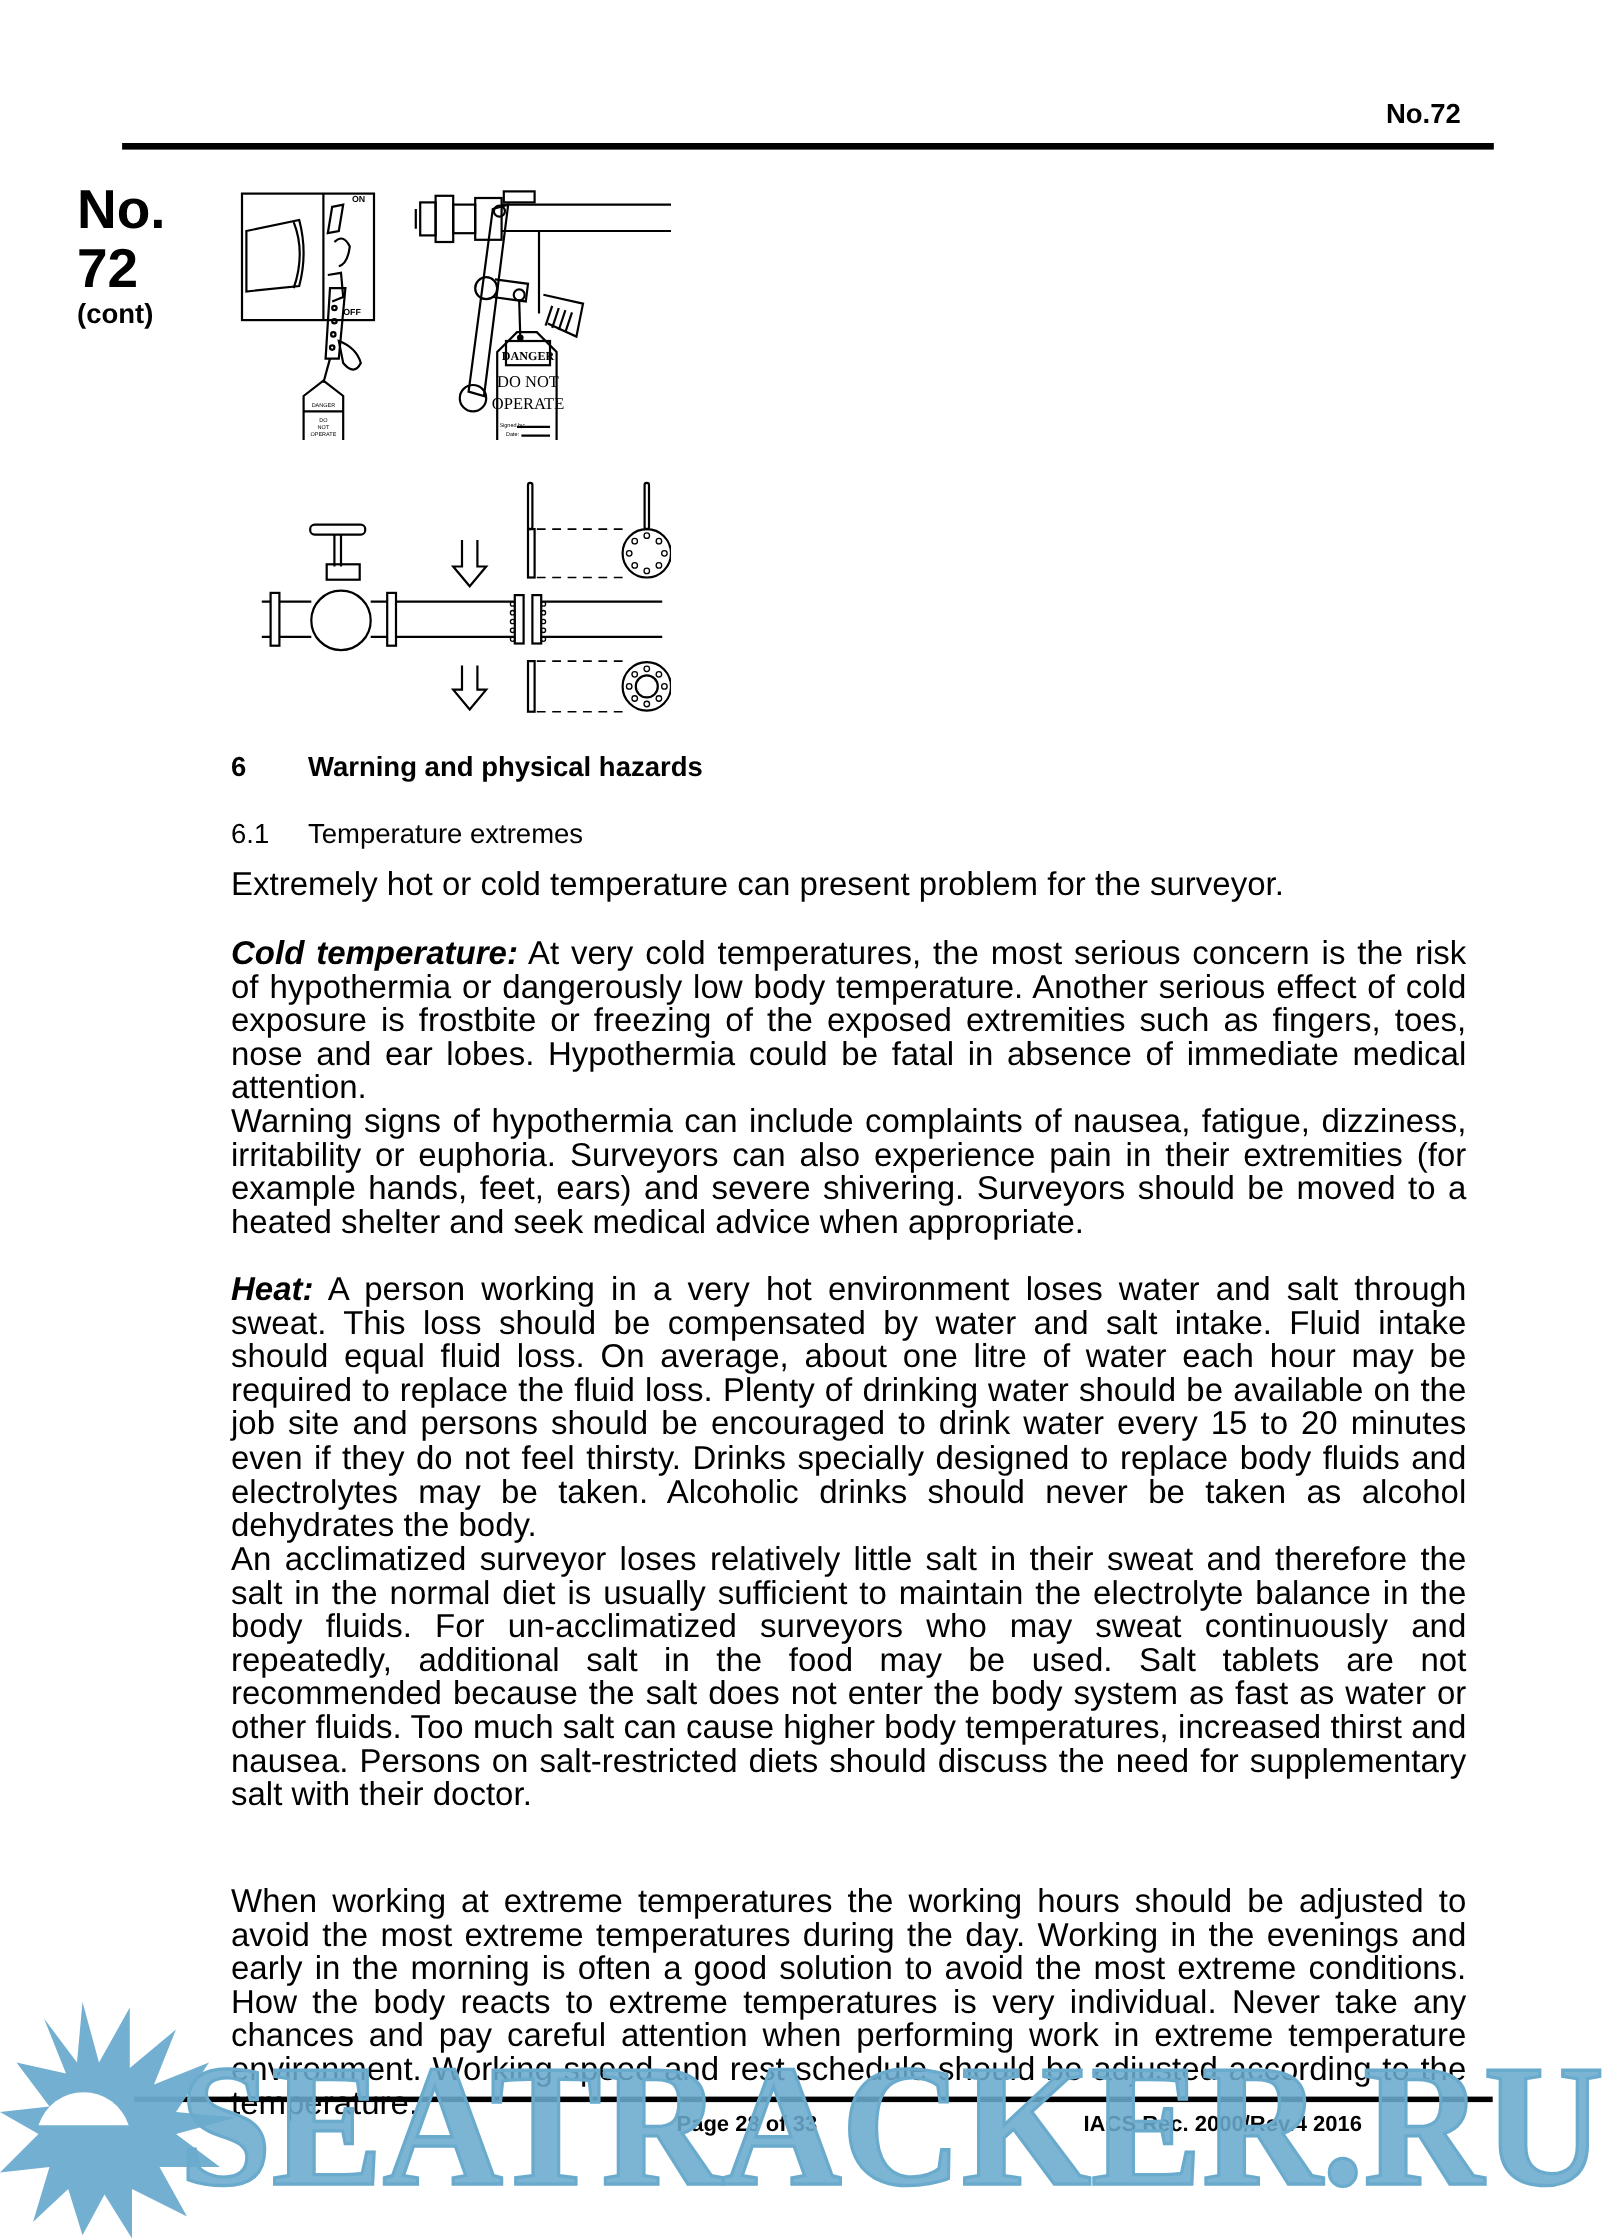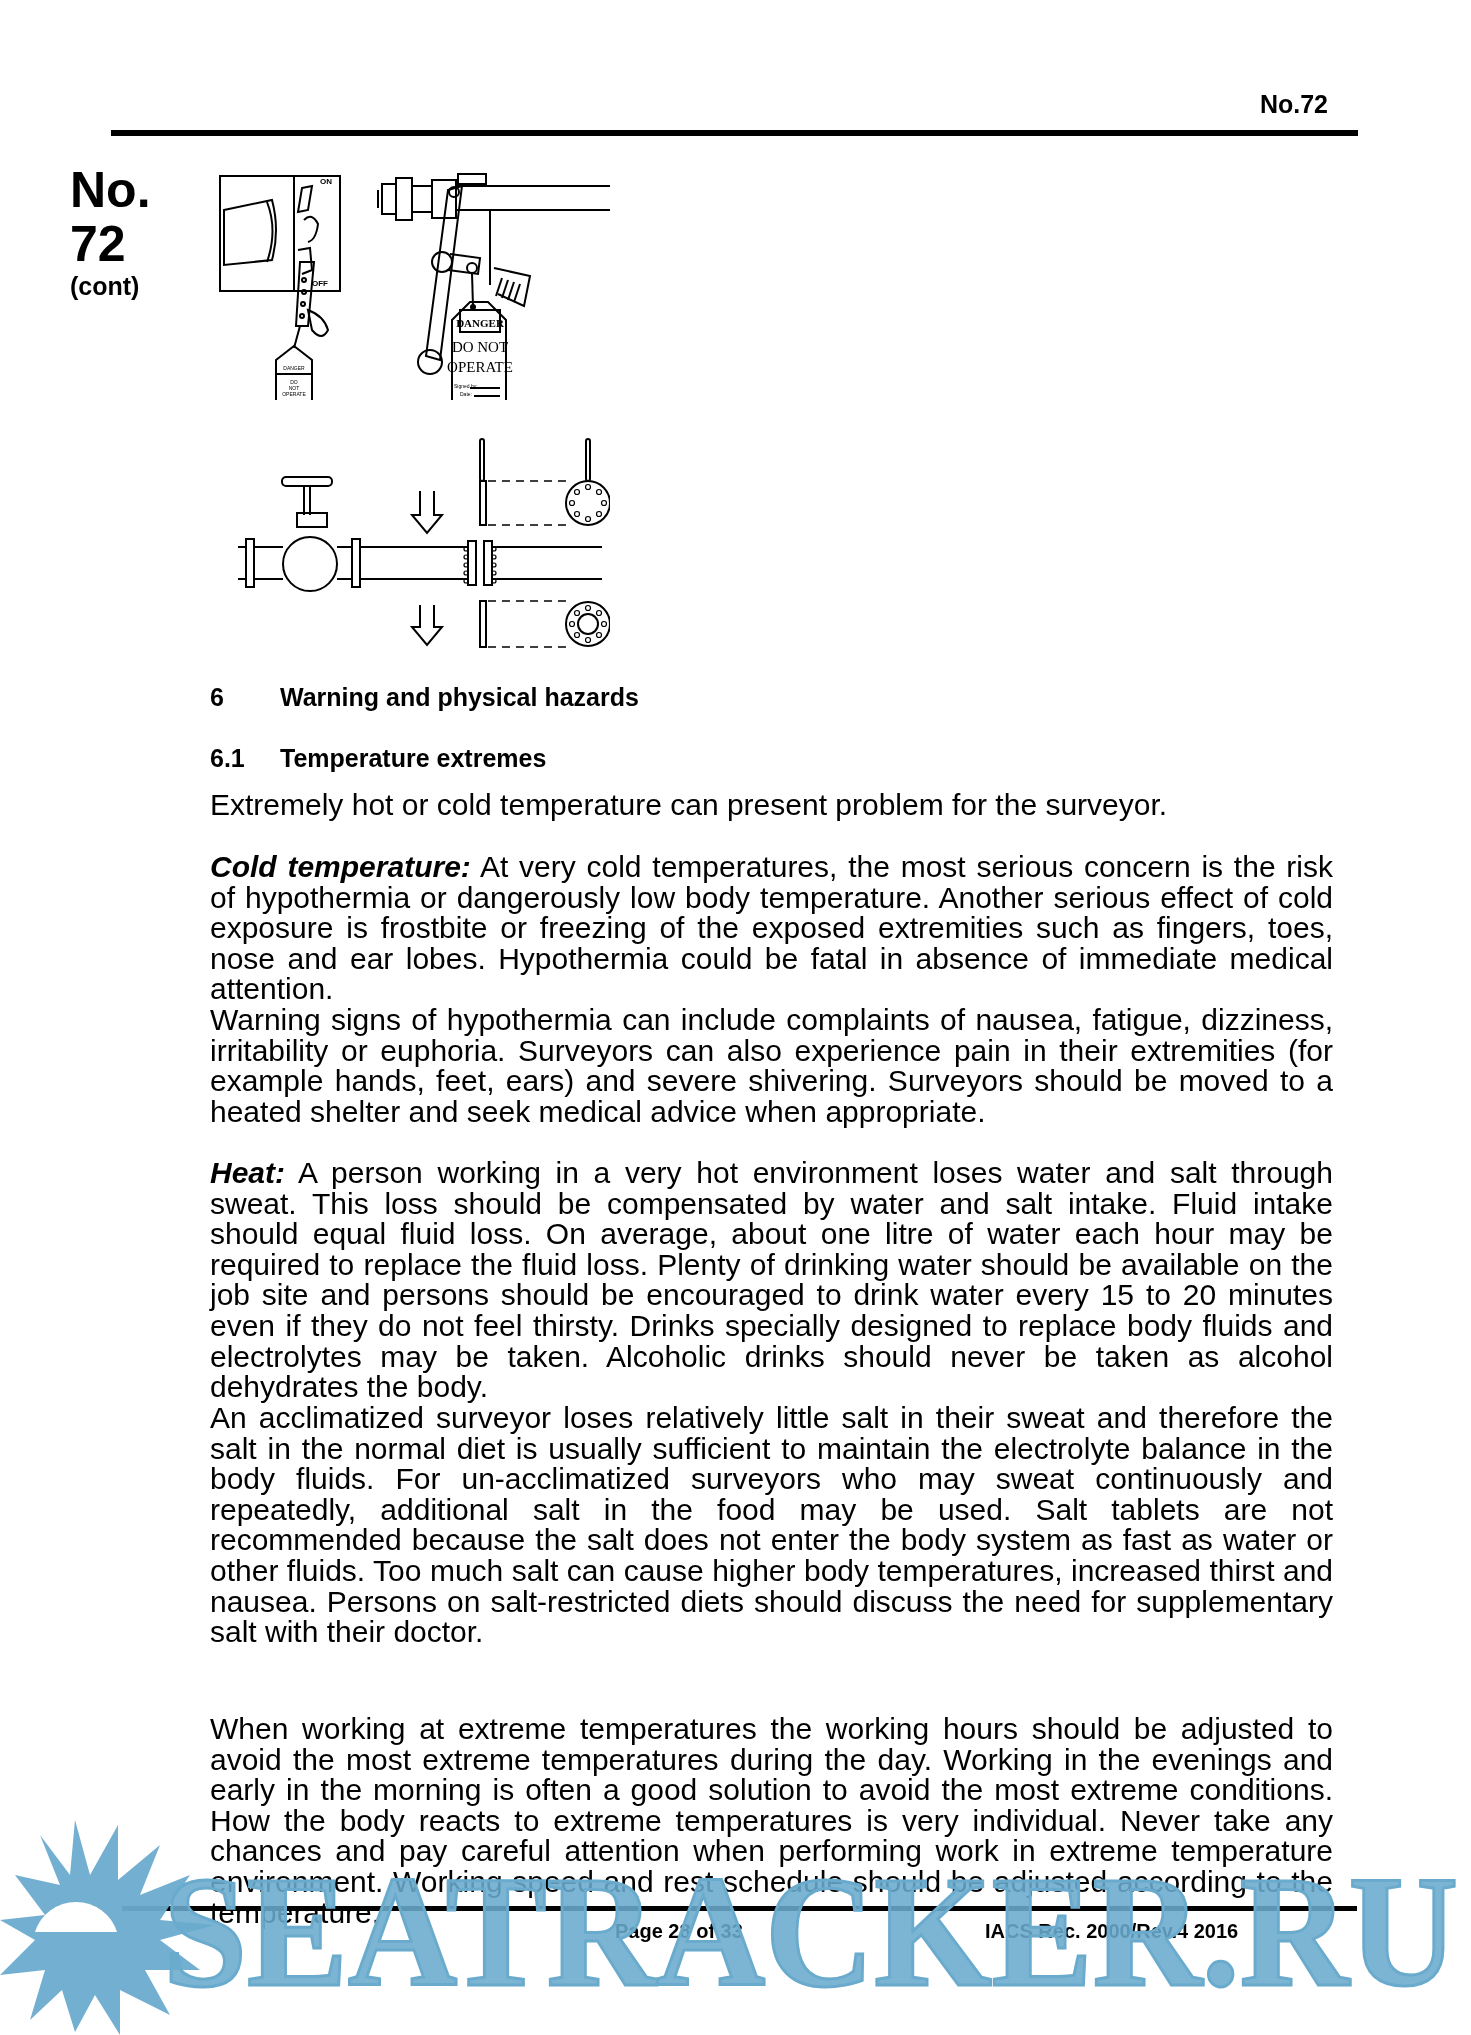--- a/index.html
+++ b/index.html
@@ -6,21 +6,21 @@
   body { width:1471px; height:2035px; position:relative; overflow:hidden;
          font-family:"Liberation Sans", sans-serif; color:#000; }
   .abs { position:absolute;font-weight:bold; }
   .hdr-no { right:143px; top:90px; font-weight:bold; font-size:25px; }
   .rule { background:#000; }
   .side-no { left:70px; top:163px; font-weight:bold; font-size:50px; line-height:54px; }
   .side-cont { left:70px; top:272px; font-size:25px; }
   .fig { position:absolute; }
   .h1 { left:210px; top:683px; font-weight:bold; font-size:25px; }
   .h1 .num { display:inline-block; width:70px; }
-  .h2 { left:210px; top:744px; font-weight:bold; font-size:25px; }
+  .h2 { left:210px; top:744px; font-weight:normal; font-size:25px; }
   .h2 .num { display:inline-block; width:70px; }
   .para { position:absolute; left:210px; width:1123px; font-size:30px; line-height:30.6px;
           text-align:justify; }
   .para b.lead { font-weight:bold; font-style:italic; }
   .footer-txt { font-weight:bold; font-size:20px; top:1920px; }
   .wm { position:absolute; left:0; top:1820px; width:1471px; height:215px; pointer-events:none; }
 </style>
 </head>
 <body>
 

